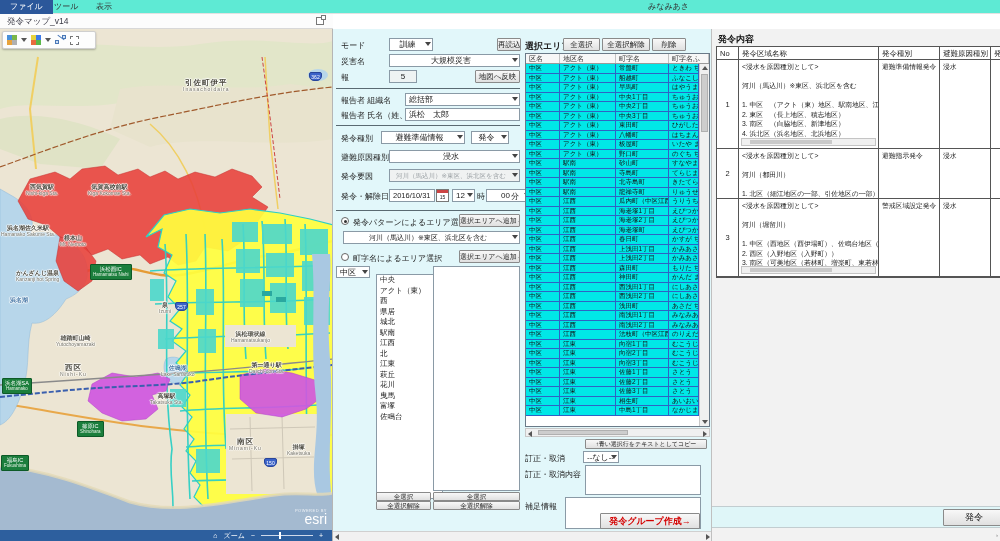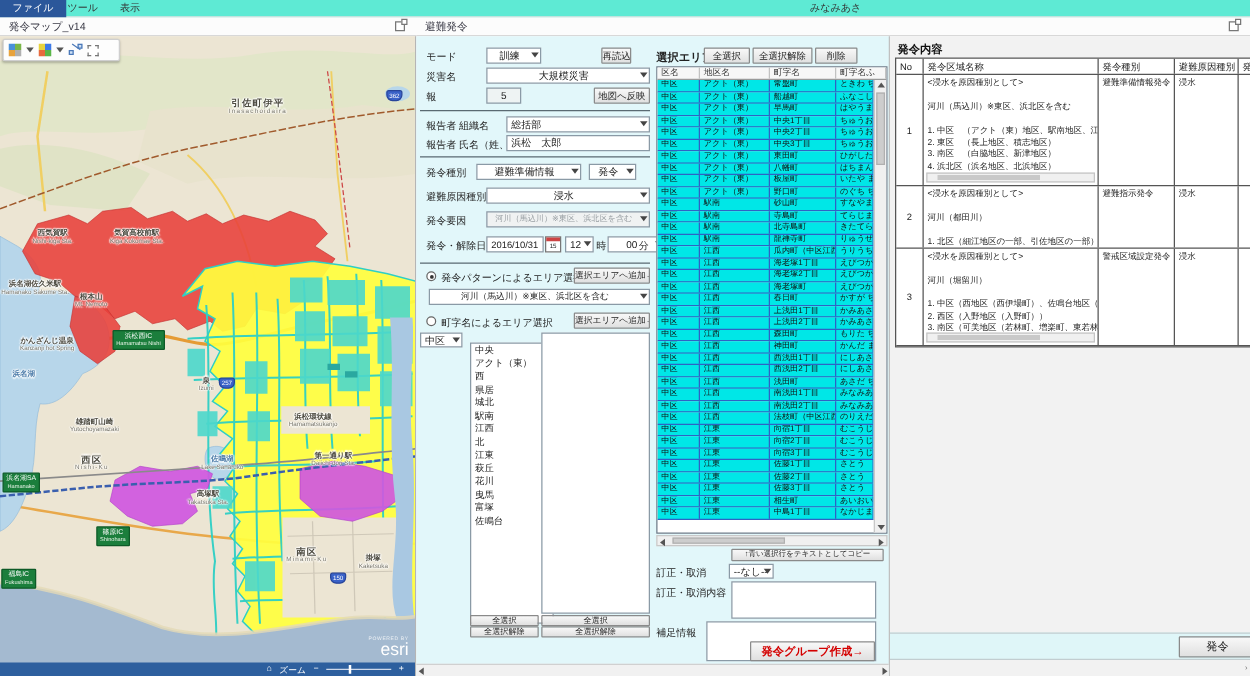--- a/index.html
+++ b/index.html
@@ -115,26 +115,20 @@
     <div id="app-title">みなみあさ</div>
   </div>
 
   <div class="panel-hdr" style="left:0;width:333px;">
     <div class="ttl">発令マップ_v14</div>
     <span class="float-icon" style="right:9px;">
         <span></span>
       </span>
   </div>
 
-  <div class="panel-hdr" id="main-hdr">
-    <div class="ttl">避難発令</div>
-    <span class="float-icon" style="right:9px;">
-        <span></span>
-      </span>
-  </div>
 
   <div id="map-panel">
     <svg width="333" height="512" viewBox="0 0 333 512">
       <rect x="0" y="0" width="333" height="512" fill="#ece5d3"></rect>
       <path d="M0,20 C60,5 140,25 200,15 C260,5 310,20 333,12 L333,60 C270,70 200,55 140,70 C80,85 30,70 0,80 Z" fill="#e2e6c9"></path>
       <path d="M120,60 C170,50 230,65 290,55 L333,60 L333,110 C270,120 200,105 150,118 L110,100 Z" fill="#e8e3cd"></path>
       <path d="M0,90 C40,80 90,95 120,110 L100,140 L40,135 L0,120 Z" fill="#e0e3c6"></path>
 
       <path d="M38,28 L30,80 L36,140" stroke="#f0cf63" stroke-width="2" fill="none"></path>
       <path d="M150,95 C180,120 198,160 205,200" stroke="#f0cf63" stroke-width="1.5" fill="none"></path>
@@ -279,21 +273,21 @@
     </div>
   </div>
 
   <div id="order-form">
 
     <div class="lbl" style="left:8px;top:11px">モード</div>
     <div class="sel" style="left:56px;top:9px;width:44px;height:13px">
         <span class="sval">訓練</span>
         <span class="sarrow"></span>
       </div>
-    <div class="btn" style="left:148px;top:9px;width:24px;height:13px;line-height:11px">再読込</div>
+    <div class="btn" style="left:164px;top:9px;width:24px;height:13px;line-height:11px">再読込</div>
 
     <div class="lbl" style="left:8px;top:27px">災害名</div>
     <div class="sel" style="left:56px;top:25px;width:131px;height:13px">
         <span class="sval">大規模災害</span>
         <span class="sarrow"></span>
       </div>
 
     <div class="lbl" style="left:8px;top:43px">報</div>
     <div class="inp" style="left:56px;top:41px;width:28px;height:13px;background:#eef3f3;text-align:center">5</div>
     <div class="btn" style="left:142px;top:41px;width:45px;height:13px;line-height:11px">地図へ反映</div>

